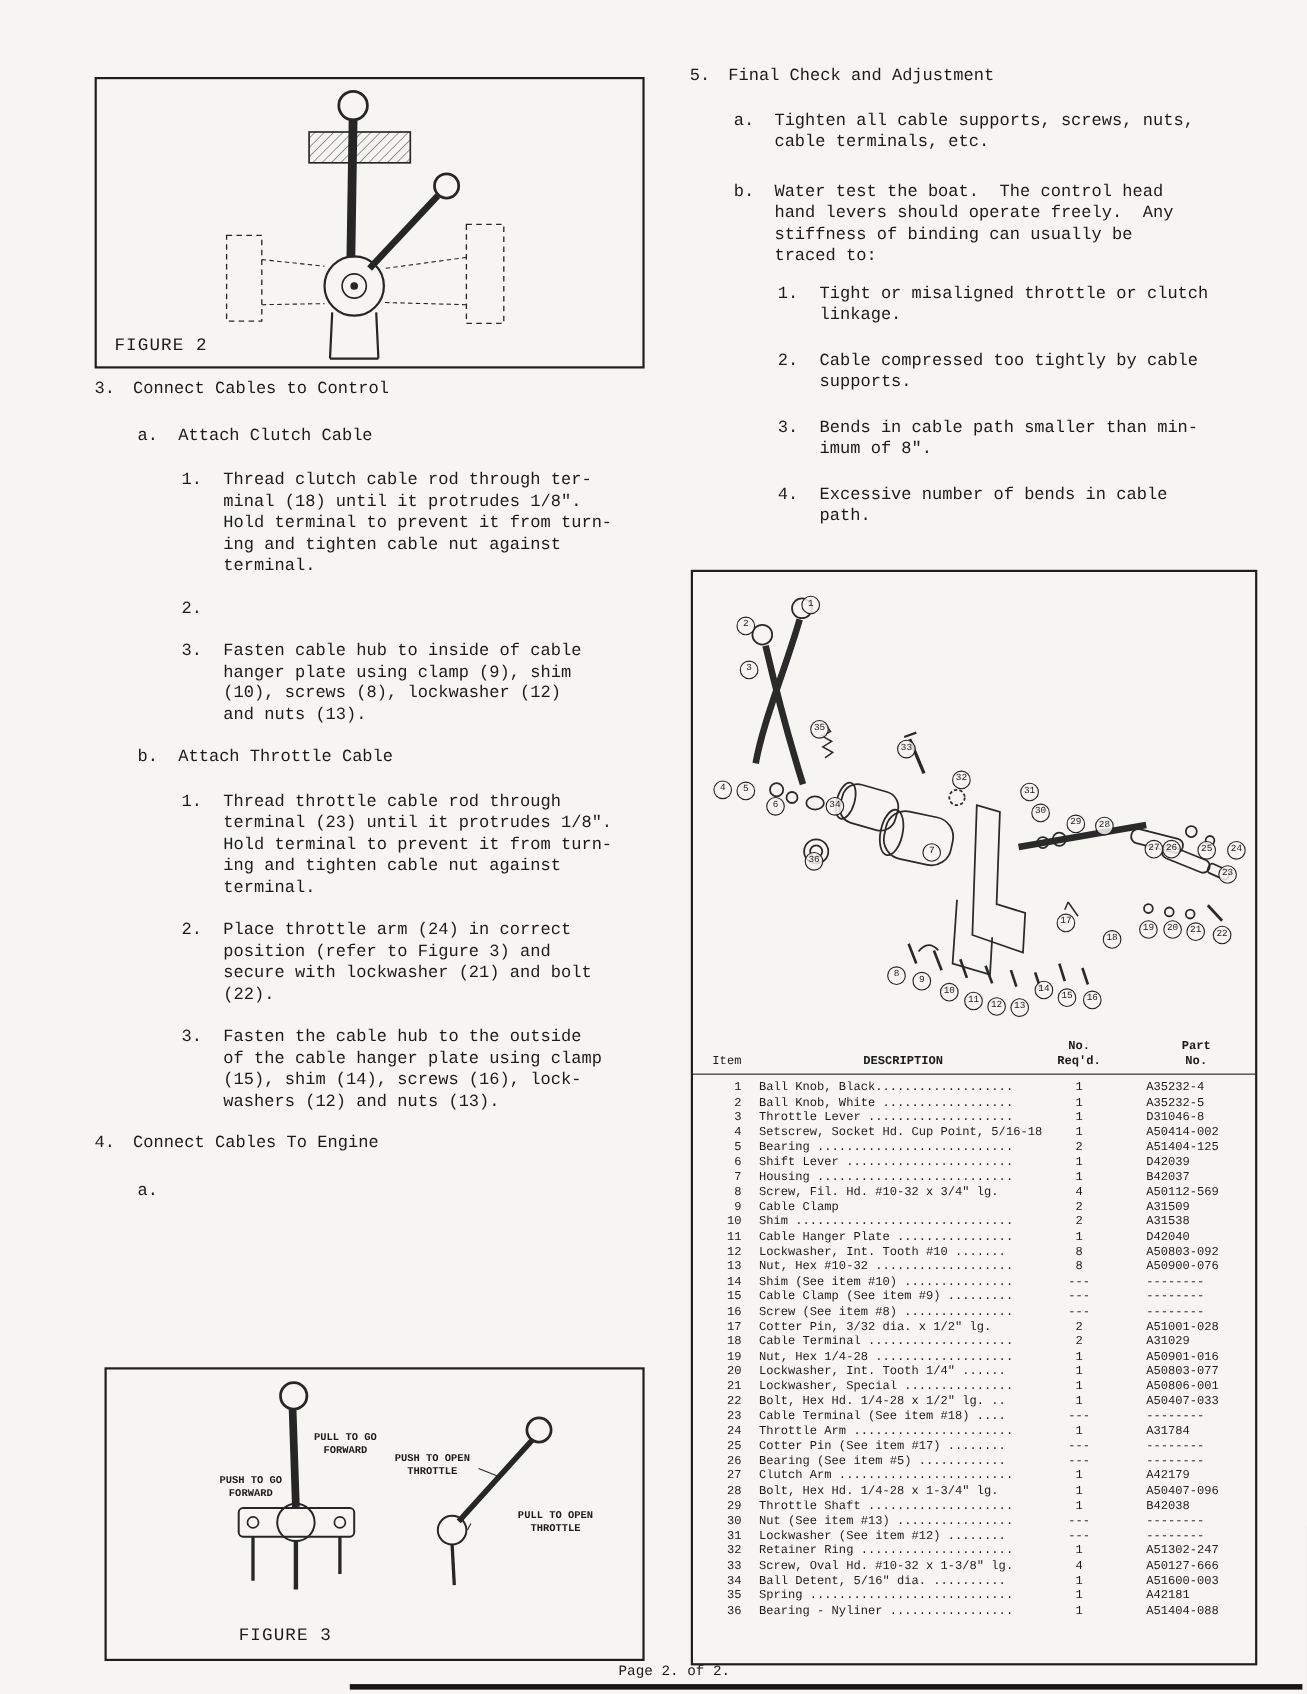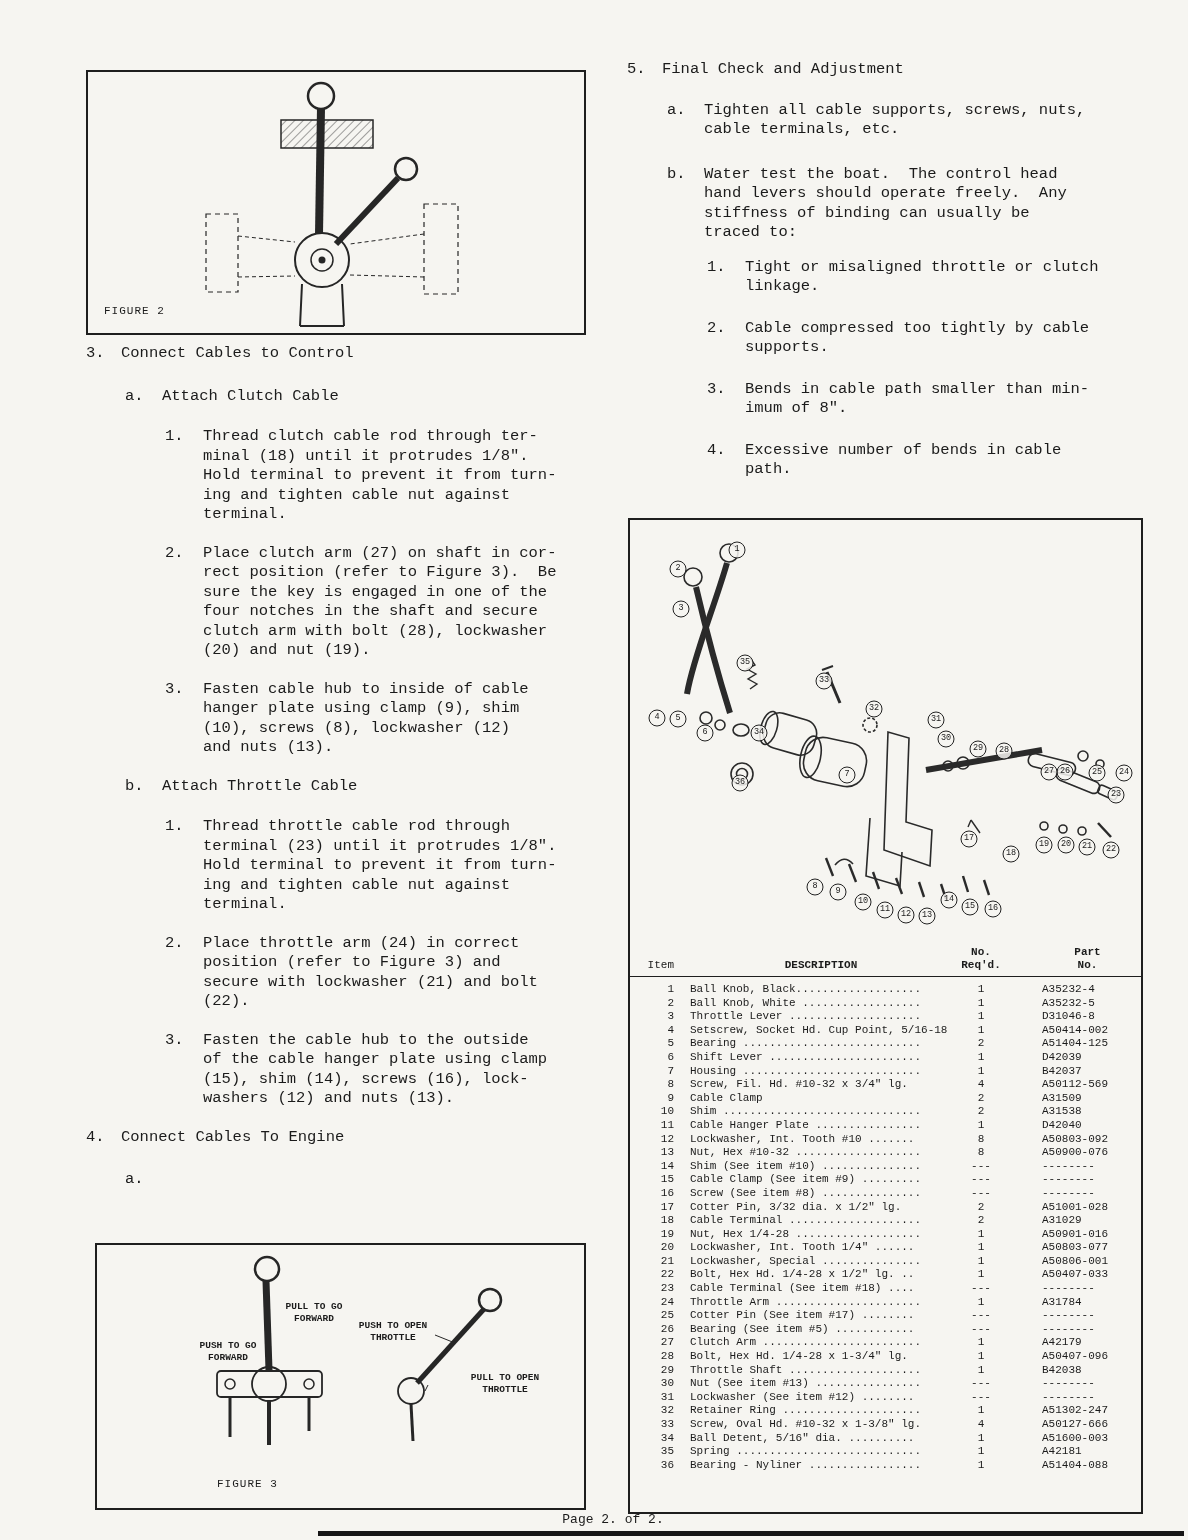--- a/index.html
+++ b/index.html
@@ -16,21 +16,21 @@
   .mb-sub{margin-bottom:21px;}
   .item{margin-bottom:19px;}
   .mb-a{margin-bottom:25px;}
   .mb-b{margin-bottom:15px;}
   .r-item{margin-bottom:22px;}
   .sub{margin-left:39px;}
   .sub-r{margin-left:40px;}
   .items{margin-left:40px;}
 
   .figbox{position:absolute;border:2px solid #1e1e1e;}
-  .figcap{position:absolute;font-size:11px;letter-spacing:1px;}
+  .figcap{position:absolute;font-size:16px;letter-spacing:1px;}
 
   .fig3-label{position:absolute;font-size:9.5px;line-height:11.5px;font-weight:bold;text-align:center;white-space:pre-line;z-index:2;}
 
   .diagram{position:relative;width:100%;height:424px;}
   .callouts{position:absolute;left:0;top:0;right:0;bottom:0;}
   .callout{position:absolute;width:15px;height:15px;border:1.3px solid #222;border-radius:50%;
            font-size:8.5px;line-height:13px;text-align:center;transform:translate(-50%,-50%);
            background:rgba(246,245,241,0.85);}
 
   .pt-header{display:flex;align-items:flex-end;font-size:11px;line-height:12.5px;
@@ -96,26 +96,20 @@
             <span class="nm-i">1.</span>
             <span class="pre">Thread clutch cable rod through ter-
 minal (18) until it protrudes 1/8".
 Hold terminal to prevent it from turn-
 ing and tighten cable nut against
 terminal.</span>
           </div>
 
           <div class="row item">
             <span class="nm-i">2.</span>
-            <span class="pre">Place clutch arm (27) on shaft in cor-
-rect position (refer to Figure 3).  Be
-sure the key is engaged in one of the
-four notches in the shaft and secure
-clutch arm with bolt (28), lockwasher
-(20) and nut (19).</span>
           </div>
 
           <div class="row item">
             <span class="nm-i">3.</span>
             <span class="pre">Fasten cable hub to inside of cable
 hanger plate using clamp (9), shim
 (10), screws (8), lockwasher (12)
 and nuts (13).</span>
           </div>
         </div>

